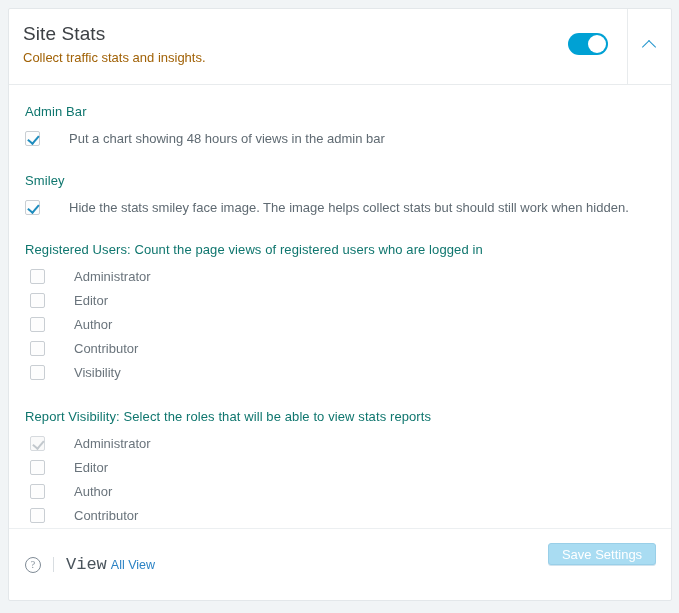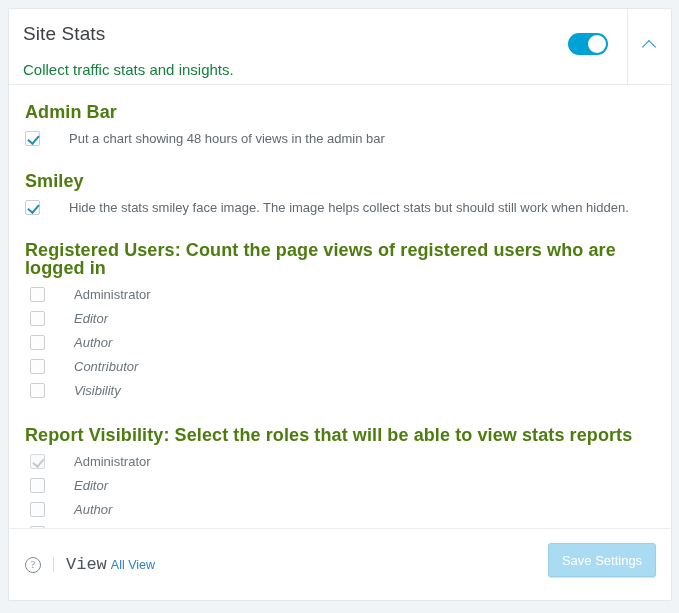--- a/index.html
+++ b/index.html
@@ -45,24 +45,24 @@
     min-width: 0;
   }
   .header-title {
     font-size: 19px;
     color: #3d4145;
     font-weight: 400;
     line-height: 24px;
     letter-spacing: 0.1px;
   }
   .header-subtitle {
-    font-size: 15px;
-    color: #15803d;
+    font-size: 13px;
+    color: #a16207;
     line-height: 18px;
-    margin-top: 15px;
+    margin-top: 3px;
   }
 
   .header-toggle-area {
     flex: 0 0 auto;
     width: 78px;
     display: flex;
     align-items: center;
     justify-content: center;
     padding-bottom: 6px;
   }
@@ -109,23 +109,23 @@
 
   
   .card-body {
     flex: 1 1 auto;
     padding: 18px 16px 0 16px;
     overflow: hidden;
   }
 
   .section { margin-bottom: 22px; }
   .section-heading {
-    font-size: 18px;
-    font-weight: bold;
-    color: #4d7c0f;
+    font-size: 13px;
+    font-weight: normal;
+    color: #0f766e;
     line-height: 18px;
     margin-bottom: 7px;
     letter-spacing: 0.1px;
   }
 
   .cb-row {
     display: flex;
     align-items: flex-start;
     margin-bottom: 0px;
     min-height: 22px;
@@ -168,21 +168,21 @@
     font-size: 13px;
     color: #5f6a72;
     line-height: 21px;
   }
 
   .role-row .cb-label { color: #6a747c; }
 
   
   .role-list { margin-left: 5px; margin-top: 2px; }
   .role-list .cb-row { min-height: 24px; }
-  .role-list .cb-row + .cb-row { margin-top: 0px; font-style: italic; }
+  .role-list .cb-row + .cb-row { margin-top: 0px; }
 
   
   .card-footer {
     flex: 0 0 auto;
     height: 72px;
     border-top: 1px solid #eceff1;
     display: flex;
     align-items: center;
     padding: 0 16px 0 16px;
     position: relative;
@@ -221,21 +221,21 @@
     text-decoration: none;
     cursor: pointer;
     margin-left: 4px;
   }
 
   .save-btn {
     position: absolute;
     right: 15px;
     top: 14px;
     width: 108px;
-    height: 34px;
+    height: 22px;
     background: #a9dcf2;
     border: 1px solid #99cfe8;
     border-radius: 3px;
     color: #ffffff;
     font-size: 13px;
     font-family: "Liberation Sans", sans-serif;
     cursor: default;
     box-shadow: 0 1px 0 rgba(120,175,205,0.35);
   }
 </style>

